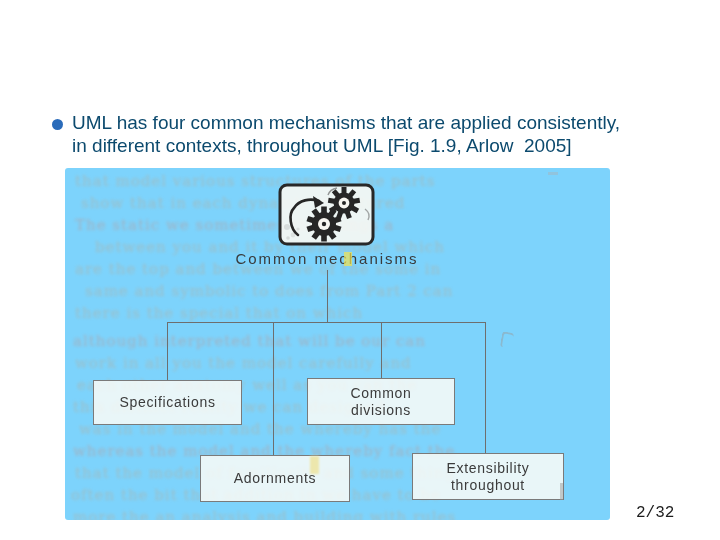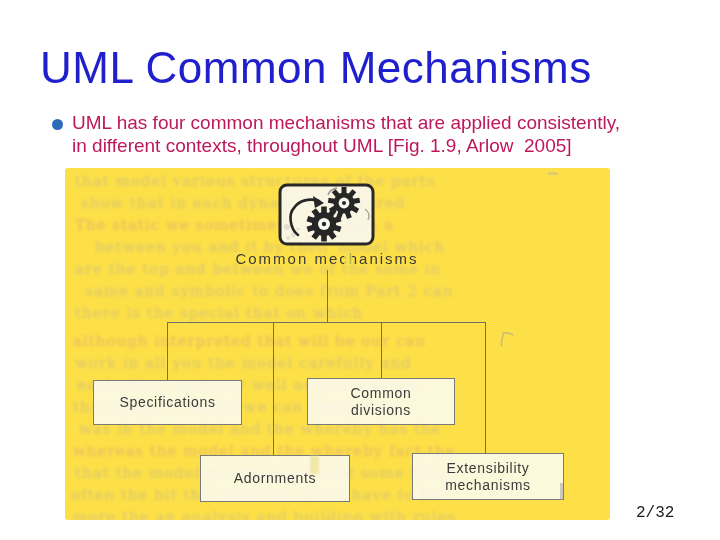--- a/index.html
+++ b/index.html
@@ -8,25 +8,25 @@
   .slide{position:relative;width:720px;height:540px;background:#ffffff;}
 
   
   .title{position:absolute;left:40px;top:44px;font-size:44px;line-height:48px;
          color:#1f1fcd;letter-spacing:0.5px;white-space:nowrap;}
 
   
   .bullet-marker{position:absolute;left:52px;top:119px;width:11px;height:11px;
                  border-radius:50%;background:#2a6bba;}
   .bullet-text{position:absolute;left:72px;top:111px;width:610px;
-               font-size:19px;line-height:23px;color:#be185d;white-space:pre-wrap;}
+               font-size:19px;line-height:23px;color:#0c4a6e;white-space:pre-wrap;}
 
   
   .scan{position:absolute;left:65px;top:168px;width:545px;height:352px;
-        background:#fde047;border-radius:3px;}
+        background:#7dd3fc;border-radius:3px;}
   .ghost-layer{position:absolute;inset:0;overflow:hidden;}
   .ghost-line{position:absolute;height:18px;overflow:hidden;white-space:nowrap;
               font-family:"DejaVu Serif",serif;font-size:15px;letter-spacing:1px;
               color:#b7ab97;opacity:.55;filter:blur(1.4px);}
   .ghost-pink{color:#c68f85;opacity:.5;}
 
   
   .tree-line{position:absolute;background:#6e6e6e;}
 
   
@@ -53,21 +53,20 @@
 
   
   .page-number{position:absolute;left:636px;top:504px;font-family:"Liberation Mono",monospace;
                font-size:16px;color:#1c1c1c;white-space:nowrap;}
 </style>
 </head>
 <body>
 
 <div class="slide">
 
-  <div class="title">UML Common Mechanisms</div>
 
   <div class="bullet-marker"></div>
   <div class="bullet-text">UML has four common mechanisms that are applied consistently,
 in different contexts, throughout UML [Fig. 1.9, Arlow  2005]</div>
 
   <div class="scan">
 
     <div class="ghost-layer">
         <div class="ghost-line" style="top: 4px; left: 10px; width: 515px;">that model various structures of the parts</div>
         <div class="ghost-line" style="top: 26px; left: 16px; width: 500px;">show that in each dynamic structured</div>
@@ -157,21 +156,21 @@
     </div>
     <div class="node-box" style="left:135px;top:287px;width:148px;height:45px;">
       <div class="node-label">Adornments</div>
     </div>
     <div class="node-box" style="left:242px;top:210px;width:146px;height:45px;">
       <div class="node-label">Common
 divisions</div>
     </div>
     <div class="node-box" style="left:347px;top:285px;width:150px;height:45px;">
       <div class="node-label">Extensibility
-mechanisms</div>
+throughout</div>
     </div>
 
     <div class="hl hl-1"></div>
     <div class="hl hl-2"></div>
     <div class="noise noise-1"></div>
     <div class="noise noise-2"></div>
     <div class="noise noise-3"></div>
   </div>
 
   <div class="page-number">2/32</div>

